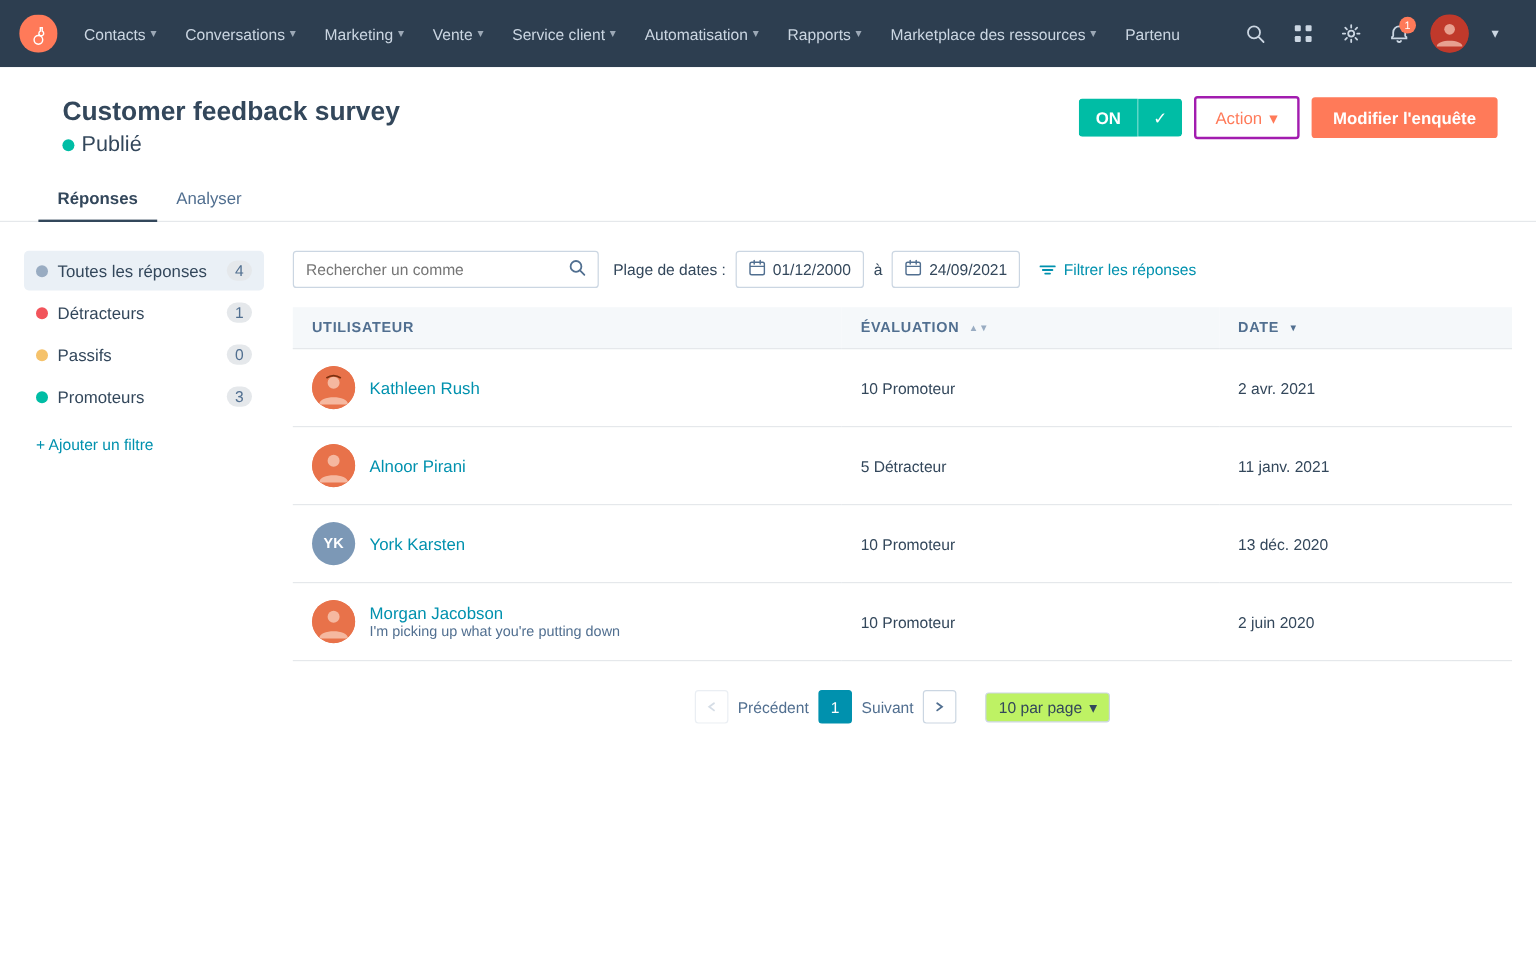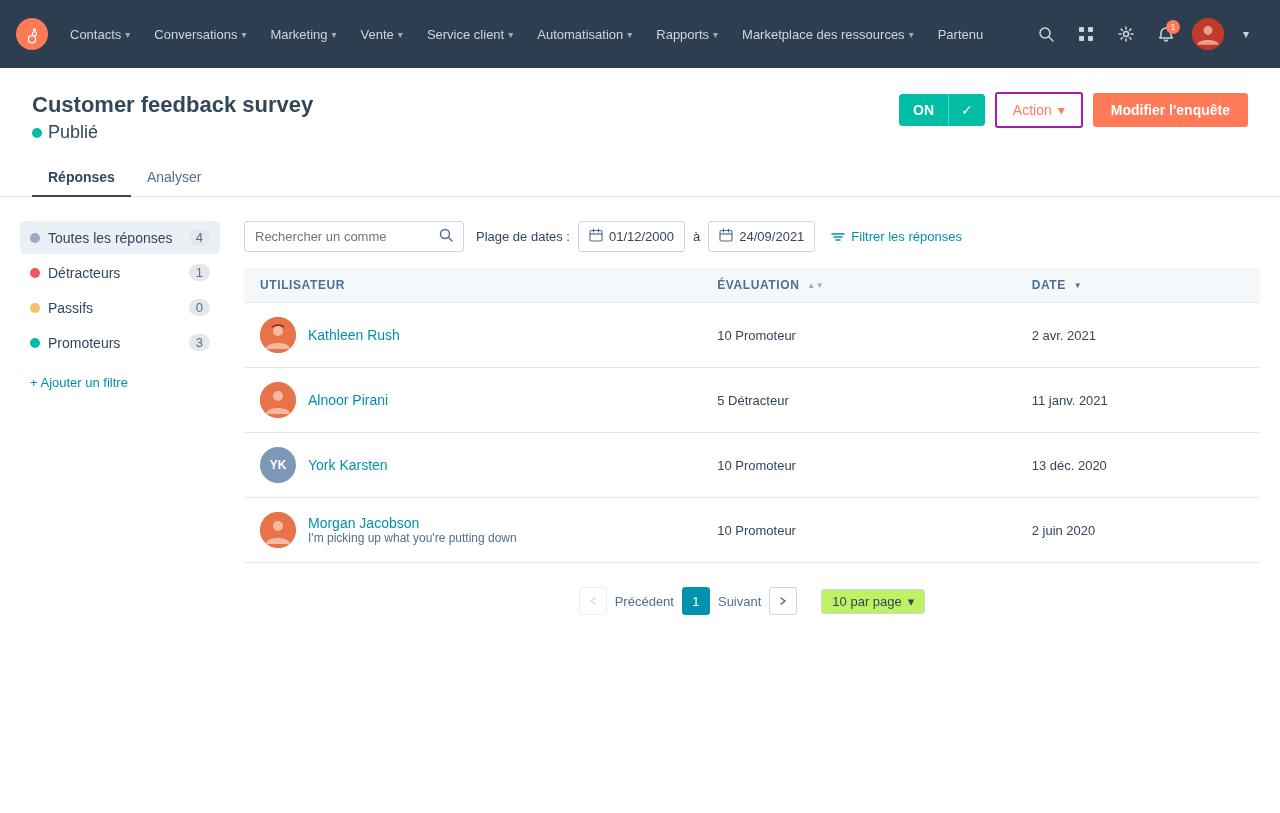--- a/index.html
+++ b/index.html
@@ -1,21 +1,21 @@
 <!DOCTYPE html>
 <html><head>
   <meta charset="utf-8">
   <style>
     * { box-sizing: border-box; margin: 0; padding: 0; }
     body { font-family: -apple-system, BlinkMacSystemFont, 'Segoe UI', Helvetica, Arial, sans-serif; font-size: 14px; color: #33475b; background: #f5f8fa; }
 
     
     .topnav {
       background: #2d3e50;
-      height: 68px;
+      height: 56px;
       display: flex;
       align-items: center;
       padding: 0 16px;
       gap: 4px;
     }
     .topnav-logo {
       width: 32px;
       height: 32px;
       margin-right: 8px;
       flex-shrink: 0;
@@ -52,21 +52,21 @@
       display: flex; align-items: center; justify-content: center;
       overflow: hidden; cursor: pointer; margin-left: 4px;
     }
     .nav-avatar svg { width: 32px; height: 32px; }
 
     
     .page-wrapper { background: white; min-height: calc(100vh - 56px); }
 
     
     .page-header {
-      padding: 24px 32px 0 32px;
+      padding: 24px 32px 0 52px;
       display: flex;
       align-items: flex-start;
       justify-content: space-between;
     }
     .page-title-section {}
     .page-title { font-size: 22px; font-weight: 700; color: #33475b; margin-bottom: 4px; }
     .status-badge { display: flex; align-items: center; gap: 6px; font-size: 18px; color: #33475b; }
     .status-dot { width: 10px; height: 10px; border-radius: 50%; background: #00bda5; }
     .header-actions { display: flex; align-items: center; gap: 10px; }
     .btn-on {
@@ -156,21 +156,21 @@
       margin-bottom: 16px;
     }
     .search-box {
       display: flex;
       align-items: center;
       border: 1px solid #cbd6e2;
       border-radius: 3px;
       padding: 6px 10px;
       gap: 8px;
       background: white;
-      width: 220px;
+      width: 255px;
     }
     .search-box input {
       border: none; outline: none; font-size: 13px; color: #33475b;
       width: 100%; background: transparent;
     }
     .search-icon { color: #516f90; font-size: 14px; }
     .date-filter { display: flex; align-items: center; gap: 8px; font-size: 13px; color: #33475b; }
     .date-input {
       display: flex; align-items: center; gap: 6px;
       border: 1px solid #cbd6e2; border-radius: 3px;

